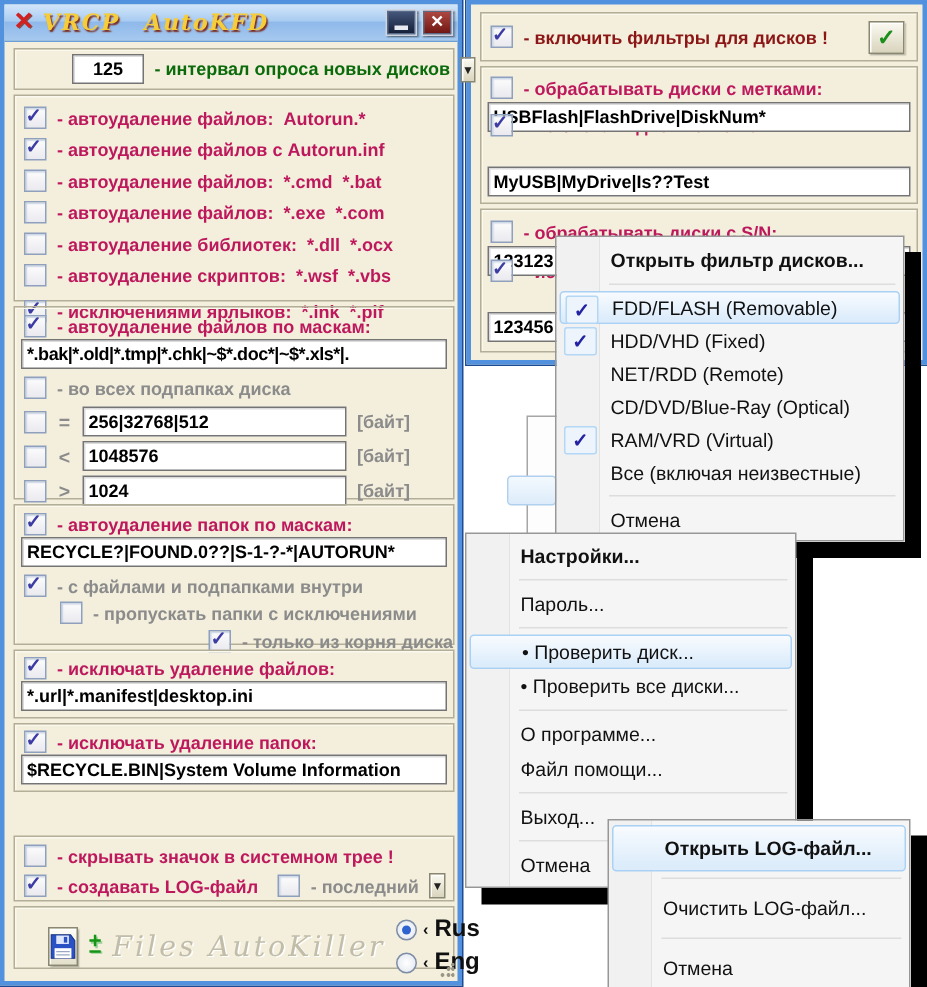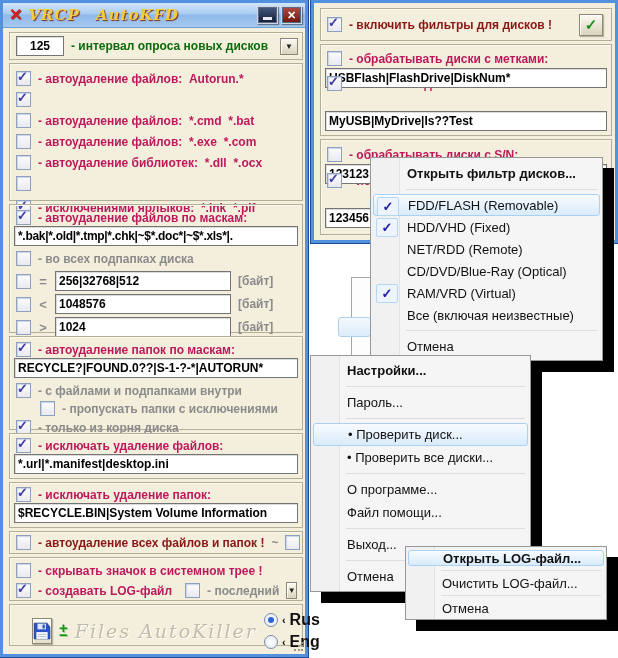--- a/index.html
+++ b/index.html
@@ -97,21 +97,21 @@
   .msep{height:1px;background:#dddddd;margin:4px 3px 4px 33px;}
   .mcheck{position:absolute;left:3px;top:2px;width:20px;height:17px;background:#edf4fc;
       border:1px solid #b3d7f5;border-radius:2px;color:#2222a2;font-weight:bold;font-size:13px;
       display:flex;align-items:center;justify-content:center;}
 
   #menu-disk{left:370px;top:157px;width:233px;z-index:30;}
   #menu-disk .mi.title{height:24px;text-align:center;}
   #menu-main{left:310px;top:355px;width:221px;z-index:40;}
   #menu-main .mi{height:23px;}
   #menu-log{left:405px;top:546px;width:202px;z-index:50;}
-  #menu-log .mi{height:16px;}
+  #menu-log .mi{height:31px;}
 
   
   #bg-fragment{position:absolute;left:351px;top:277px;width:54px;height:80px;background:#fdfdfd;
       border:1px solid #a6a6a6;z-index:15;box-sizing:border-box;}
   #bg-bluebox{position:absolute;left:338px;top:317px;width:31px;height:18px;z-index:16;
       border:1px solid #b0d0ee;border-radius:3px;background:linear-gradient(#f3f9fe,#ddecfa);}
 
   #left-window{left:0;top:0;width:308px;height:657px;z-index:10;}
   #right-window{left:311px;top:0;width:307px;height:243px;z-index:5;}
 </style>
@@ -124,50 +124,52 @@
     <span class="wtitle">VRCP AutoKFD</span>
     <button class="winbtn btn-min">
         <span class="glyph"></span>
       </button>
     <button class="winbtn btn-close">
         <span class="glyph">✕</span>
       </button>
   </div>
   <div class="wbody">
 
-    <div class="group" style="top:4px;height:28px;">
+    <div class="group" style="top:4px;height:28px;padding-left:32px;">
       <div class="row" style="margin-top:3px;">
         <input class="fld" style="width: 40px; text-align: center;" value="125">
         <span class="lbl green">- интервал опроса новых дисков</span>
         <button class="dropbtn" style="margin-left:auto;margin-right:4px;">▼</button>
       </div>
     </div>
 
     <div class="group" style="top:35px;height:138px;">
       <div class="row" style="margin-top:7px;">
           <span class="cb on"></span>
           <span class="lbl navy">- автоудаление файлов:  Autorun.*</span>
         </div>
       <div class="row" style="margin-top:6px;">
           <span class="cb on"></span>
+          <span class="lbl navy">- автоудаление файлов с Autorun.inf</span>
         </div>
       <div class="row" style="margin-top:6px;">
           <span class="cb"></span>
           <span class="lbl navy">- автоудаление файлов:  *.cmd  *.bat</span>
         </div>
       <div class="row" style="margin-top:6px;">
           <span class="cb"></span>
           <span class="lbl navy">- автоудаление файлов:  *.exe  *.com</span>
         </div>
       <div class="row" style="margin-top:6px;">
           <span class="cb"></span>
           <span class="lbl navy">- автоудаление библиотек:  *.dll  *.ocx</span>
         </div>
       <div class="row" style="margin-top:6px;">
           <span class="cb"></span>
+          <span class="lbl navy">- автоудаление скриптов:  *.wsf  *.vbs</span>
         </div>
       <div class="row" style="margin-top:9px;">
           <span class="cb on"></span>
           <span class="lbl navy">- исключениями ярлыков:  *.lnk  *.pif</span>
         </div>
     </div>
 
     <div class="group" style="top:176px;height:129px;">
       <div class="row" style="margin-top:5px;">
           <span class="cb on"></span>
@@ -205,21 +207,21 @@
         </div>
       <input class="fld wide" style="top: 21px;" value="RECYCLE?|FOUND.0??|S-1-?-*|AUTORUN*">
       <div class="row" style="margin-top:26px;">
           <span class="cb on"></span>
           <span class="lbl gray">- с файлами и подпапками внутри</span>
         </div>
       <div class="row" style="margin-top:3px;justify-content:center;">
           <span class="cb"></span>
           <span class="lbl gray">- пропускать папки с исключениями</span>
         </div>
-      <div class="row" style="margin-top:4px;">
+      <div class="row" style="margin-top:4px;justify-content:flex-end;">
           <span class="cb on"></span>
           <span class="lbl gray">- только из корня диска</span>
         </div>
     </div>
 
     <div class="group" style="top:405px;height:46px;">
       <div class="row" style="margin-top:4px;">
           <span class="cb on"></span>
           <span class="lbl navy">- исключать удаление файлов:</span>
         </div>
@@ -227,28 +229,20 @@
     </div>
 
     <div class="group" style="top:454px;height:46px;">
       <div class="row" style="margin-top:4px;">
           <span class="cb on"></span>
           <span class="lbl navy">- исключать удаление папок:</span>
         </div>
       <input class="fld wide" style="top: 20px;" value="$RECYCLE.BIN|System Volume Information">
     </div>
 
-    <div class="group" style="top:503px;height:23px;">
-      <div class="row" style="margin-top:3px;">
-        <span class="cb"></span>
-        <span class="lbl maroon">- автоудаление всех файлов и папок !</span>
-        <span class="lbl gray">~</span>
-        <span class="cb"></span>
-      </div>
-    </div>
 
     <div class="group" style="top:529px;height:44px;">
       <div class="row" style="margin-top:5px;">
           <span class="cb"></span>
           <span class="lbl navy">- скрывать значок в системном трее !</span>
         </div>
       <div class="row" style="margin-top:4px;">
         <span class="cb on"></span>
         <span class="lbl navy">- создавать LOG-файл</span>
         <span class="cb" style="margin-left:6px;"></span>

